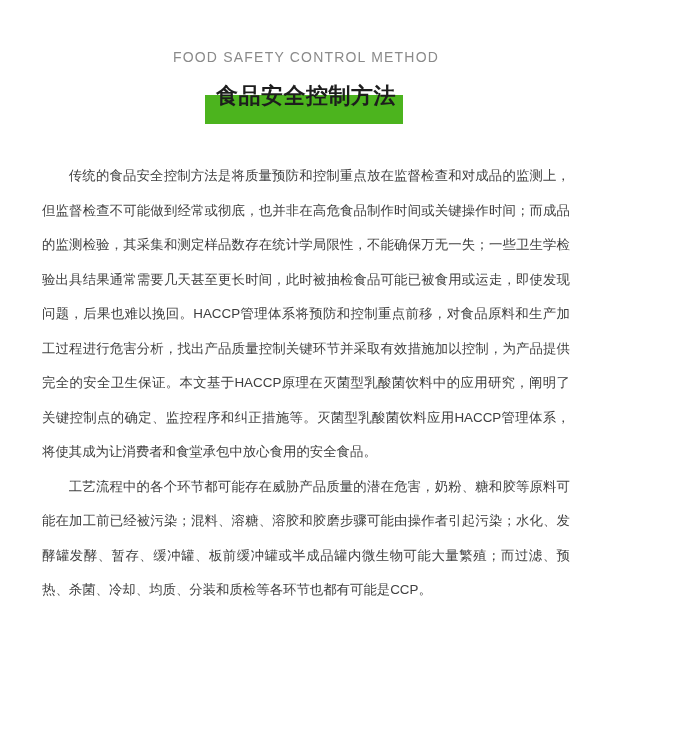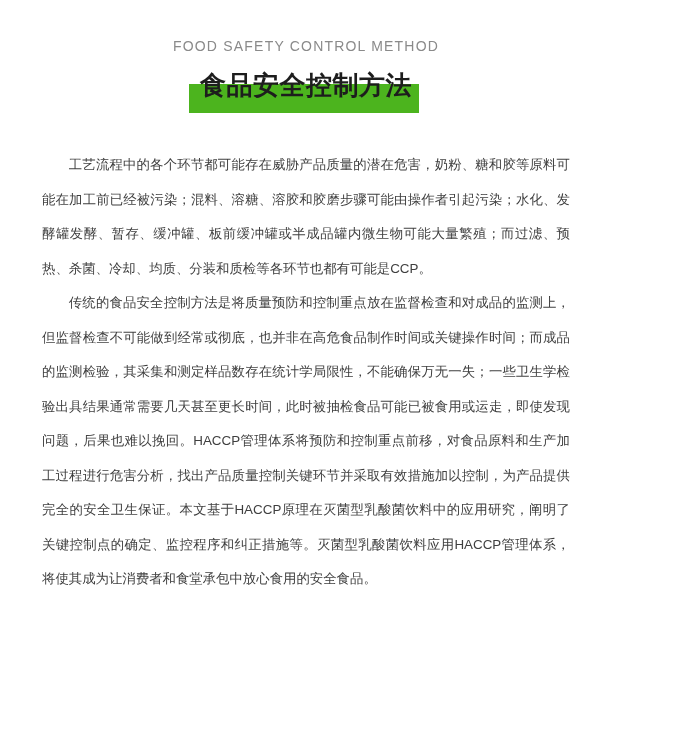--- a/index.html
+++ b/index.html
@@ -11,21 +11,21 @@
     width: 700px;
     height: 740px;
     overflow: hidden;
     font-family: "Liberation Sans", "DejaVu Sans", sans-serif;
   }
   .doc {
     width: 612px;
     height: 740px;
     background: #ffffff;
     box-sizing: border-box;
-    padding-top: 38px;
+    padding-top: 49px;
   }
   .subtitle-en {
     text-align: center;
     font-size: 14px;
     line-height: 16px;
     letter-spacing: 1.2px;
     color: #8a8a8a;
     font-weight: 400;
   }
   .title-row {
@@ -44,21 +44,21 @@
     left: -11px;
     right: -7px;
     top: 20px;
     height: 29px;
     background: #4cb41e; 
     z-index: 0;
   }
   .title-text {
     position: relative;
     z-index: 1;
-    font-size: 26px;
+    font-size: 22px;
     font-weight: 600;
     color: #1d1d1d;
     letter-spacing: 0.5px;
     white-space: nowrap;
   }
   .article {
     margin: 42px 42px 0 42px;
     font-size: 13.4px;
     line-height: 34.5px;
     color: #3f3f3f;
@@ -79,17 +79,17 @@
   <div class="subtitle-en" style="color: rgb(138, 138, 138);">FOOD SAFETY CONTROL METHOD</div>
 
   <div class="title-row">
     <span class="title-wrap">
       <span class="title-highlight" style="background: rgb(76, 180, 30);"></span>
       <span class="title-text" style="color: rgb(29, 29, 29);">食品安全控制方法</span>
     </span>
   </div>
 
   <div class="article" style="color: rgb(63, 63, 63);">
+    <p>传统的食品安全控制方法是将质量预防和控制重点放在监督检查和对成品的监测上，但监督检查不可能做到经常或彻底，也并非在高危食品制作时间或关键操作时间；而成品的监测检验，其采集和测定样品数存在统计学局限性，不能确保万无一失；一些卫生学检验出具结果通常需要几天甚至更长时间，此时被抽检食品可能已被食用或运走，即使发现问题，后果也难以挽回。HACCP管理体系将预防和控制重点前移，对食品原料和生产加工过程进行危害分析，找出产品质量控制关键环节并采取有效措施加以控制，为产品提供完全的安全卫生保证。本文基于HACCP原理在灭菌型乳酸菌饮料中的应用研究，阐明了关键控制点的确定、监控程序和纠正措施等。灭菌型乳酸菌饮料应用HACCP管理体系，将使其成为让消费者和食堂承包中放心食用的安全食品。</p>
     <p>工艺流程中的各个环节都可能存在威胁产品质量的潜在危害，奶粉、糖和胶等原料可能在加工前已经被污染；混料、溶糖、溶胶和胶磨步骤可能由操作者引起污染；水化、发酵罐发酵、暂存、缓冲罐、板前缓冲罐或半成品罐内微生物可能大量繁殖；而过滤、预热、杀菌、冷却、均质、分装和质检等各环节也都有可能是CCP。</p>
-    <p>传统的食品安全控制方法是将质量预防和控制重点放在监督检查和对成品的监测上，但监督检查不可能做到经常或彻底，也并非在高危食品制作时间或关键操作时间；而成品的监测检验，其采集和测定样品数存在统计学局限性，不能确保万无一失；一些卫生学检验出具结果通常需要几天甚至更长时间，此时被抽检食品可能已被食用或运走，即使发现问题，后果也难以挽回。HACCP管理体系将预防和控制重点前移，对食品原料和生产加工过程进行危害分析，找出产品质量控制关键环节并采取有效措施加以控制，为产品提供完全的安全卫生保证。本文基于HACCP原理在灭菌型乳酸菌饮料中的应用研究，阐明了关键控制点的确定、监控程序和纠正措施等。灭菌型乳酸菌饮料应用HACCP管理体系，将使其成为让消费者和食堂承包中放心食用的安全食品。</p>
   </div>
 
 </div>
 
 </body></html>

